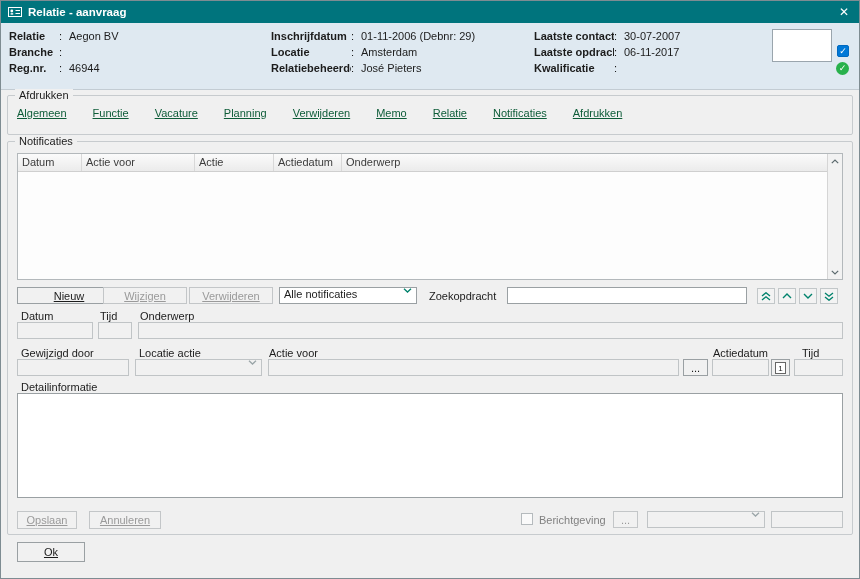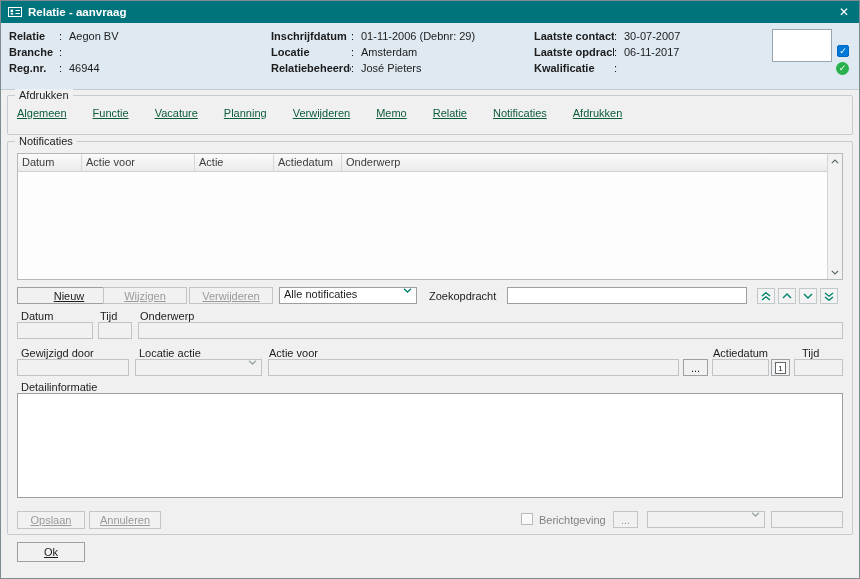--- a/index.html
+++ b/index.html
@@ -243,21 +243,21 @@
   <div class="btn small" style="left:682px;top:358px;width:25px;height:17px;text-decoration:none">...</div>
   <input class="tin dis" disabled="" style="left: 711px; top: 358px; width: 57px;" value="">
   <div class="btn small" style="left:770px;top:358px;width:19px;height:17px;text-decoration:none">
     <span class="calicon">1</span>
   </div>
   <input class="tin dis" disabled="" style="left: 793px; top: 358px; width: 49px;" value="">
 
   <span class="lbl" style="left:20px;top:380px">Detailinformatie</span>
   <textarea class="ta" style="left: 16px; top: 392px; width: 826px; height: 105px;"></textarea>
 
-  <div class="btn disabled" style="left:16px;top:510px;width:68px;height:18px">Opslaan</div>
+  <div class="btn disabled" style="left:16px;top:510px;width:60px;height:18px">Opslaan</div>
   <div class="btn disabled" style="left:88px;top:510px;width:72px;height:18px">Annuleren</div>
 
   <div class="cb-plain" style="left:520px;top:512px"></div>
   <span class="lbl" style="left:538px;top:513px;color:#808080">Berichtgeving</span>
   <div class="btn small disabled" style="left:612px;top:510px;width:25px;height:17px;text-decoration:none">...</div>
   <div class="combo dis" style="left:646px;top:510px;width:118px">
     <span></span>
     <span class="arr">
         <svg width="9" height="5" viewBox="0 0 9 5">
           <polyline points="1,0.8 4.5,4 8,0.8" fill="none" stroke="#9aa5a8" stroke-width="1.3"></polyline>

